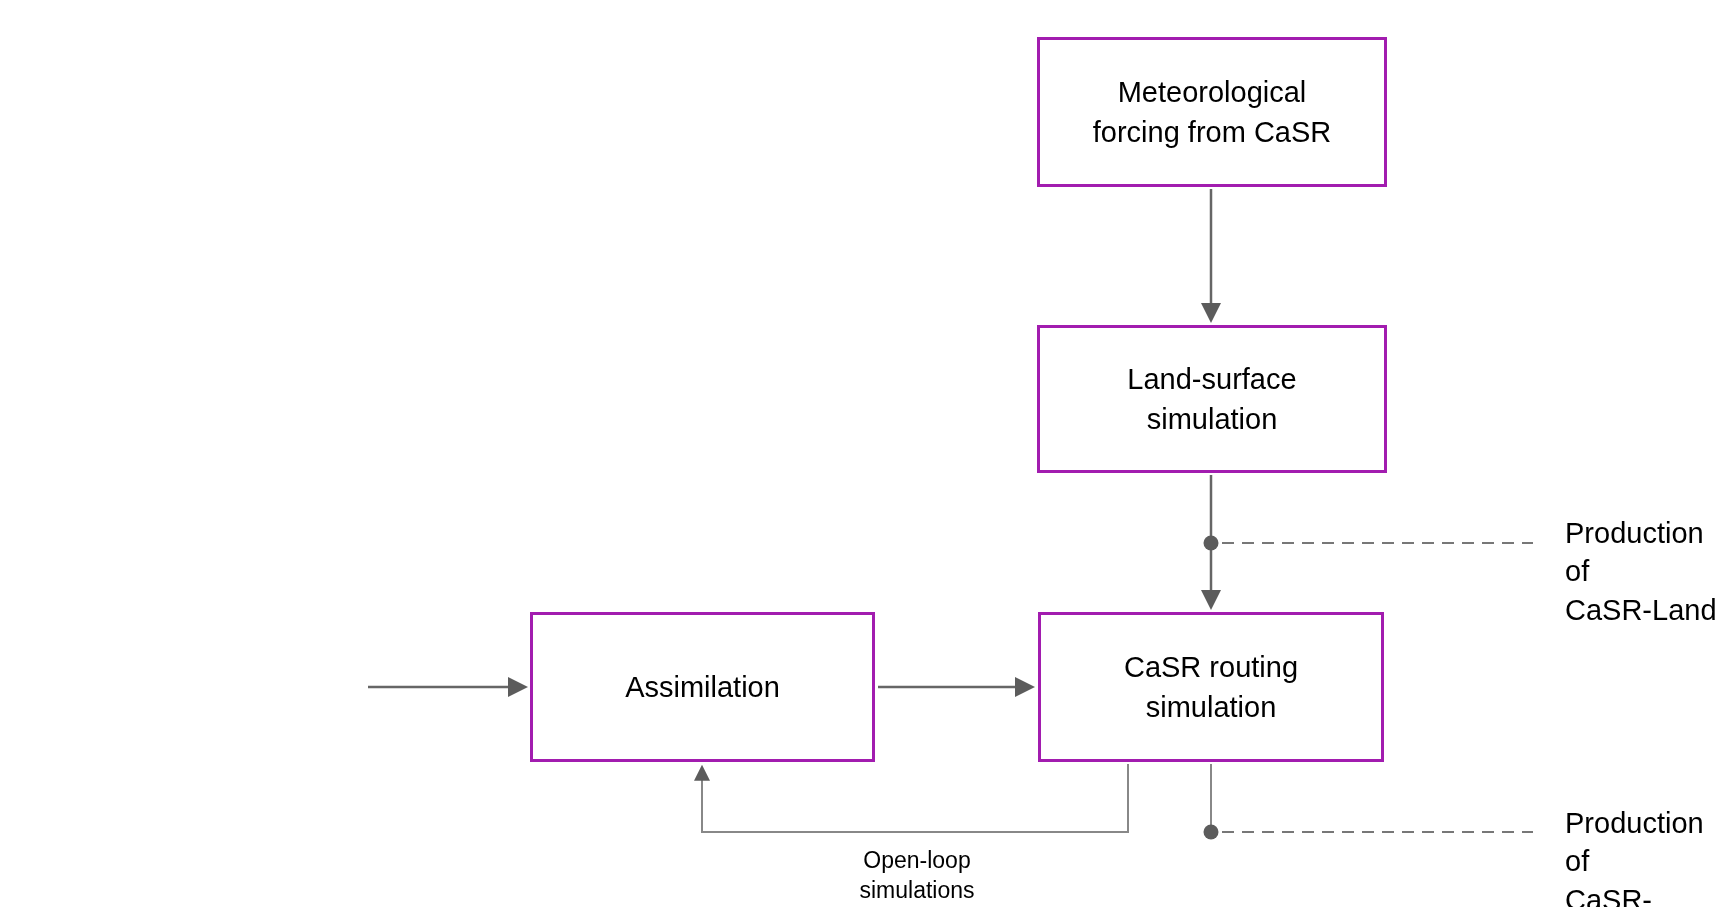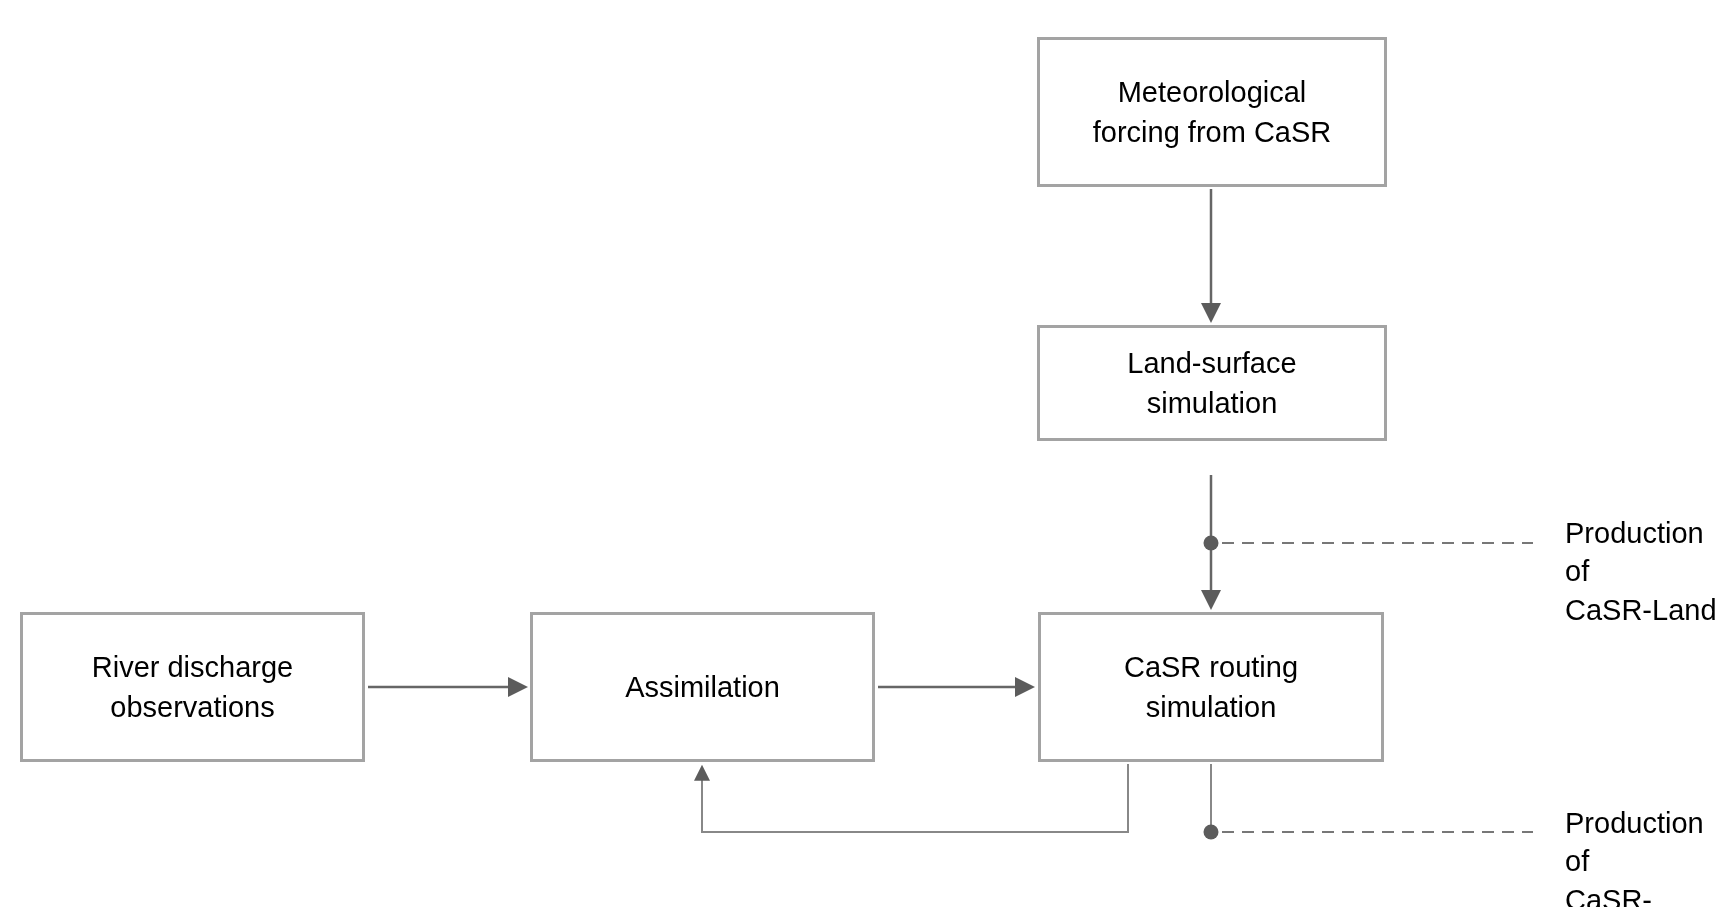--- a/index.html
+++ b/index.html
@@ -20,21 +20,21 @@
     position: absolute;
     left: 0;
     top: 0;
     width: 1732px;
     height: 907px;
   }
   .flow-box {
     position: absolute;
     box-sizing: border-box;
     background: #ffffff;
-    border: 3px solid #a3a3a3;
+    border: 3px solid #a21caf;
     display: flex;
     align-items: center;
     justify-content: center;
     text-align: center;
     font-size: 29px;
     line-height: 1.38;
     white-space: pre-line;
   }
   .side-label {
     position: absolute;
@@ -99,39 +99,37 @@
     <line class="loop-line" x1="1211" y1="764" x2="1211" y2="830"></line>
     <circle class="junction-dot" cx="1211" cy="832" r="7.5"></circle>
     <line class="dash-line" x1="1222" y1="832" x2="1533" y2="832"></line>
   </svg>
 
   <div class="flow-box" style="left:1037px; top:37px; width:350px; height:150px;">
     <span>Meteorological
 forcing from CaSR</span>
   </div>
 
-  <div class="flow-box" style="left:1037px; top:325px; width:350px; height:116px;">
+  <div class="flow-box" style="left:1037px; top:325px; width:350px; height:148px;">
     <span>Land-surface
 simulation</span>
   </div>
 
   <div class="flow-box" style="left:1038px; top:612px; width:346px; height:150px;">
     <span>CaSR routing
 simulation</span>
   </div>
 
-  <div class="flow-box" style="left:20px; top:612px; width:345px; height:150px;">
-    <span>River discharge
-observations</span>
-  </div>
 
   <div class="flow-box" style="left:530px; top:612px; width:345px; height:150px;">
     <span>Assimilation</span>
   </div>
 
   <div class="side-label" style="left:1565px; top:514px;">Production of
 CaSR-Land</div>
 
   <div class="side-label" style="left:1565px; top:804px;">Production of
 CaSR-Rivers</div>
 
+  <div class="loop-label" style="left:797px; top:846px; width:240px;">Open-loop
+simulations</div>
 
 </div>
 
 </body></html>

